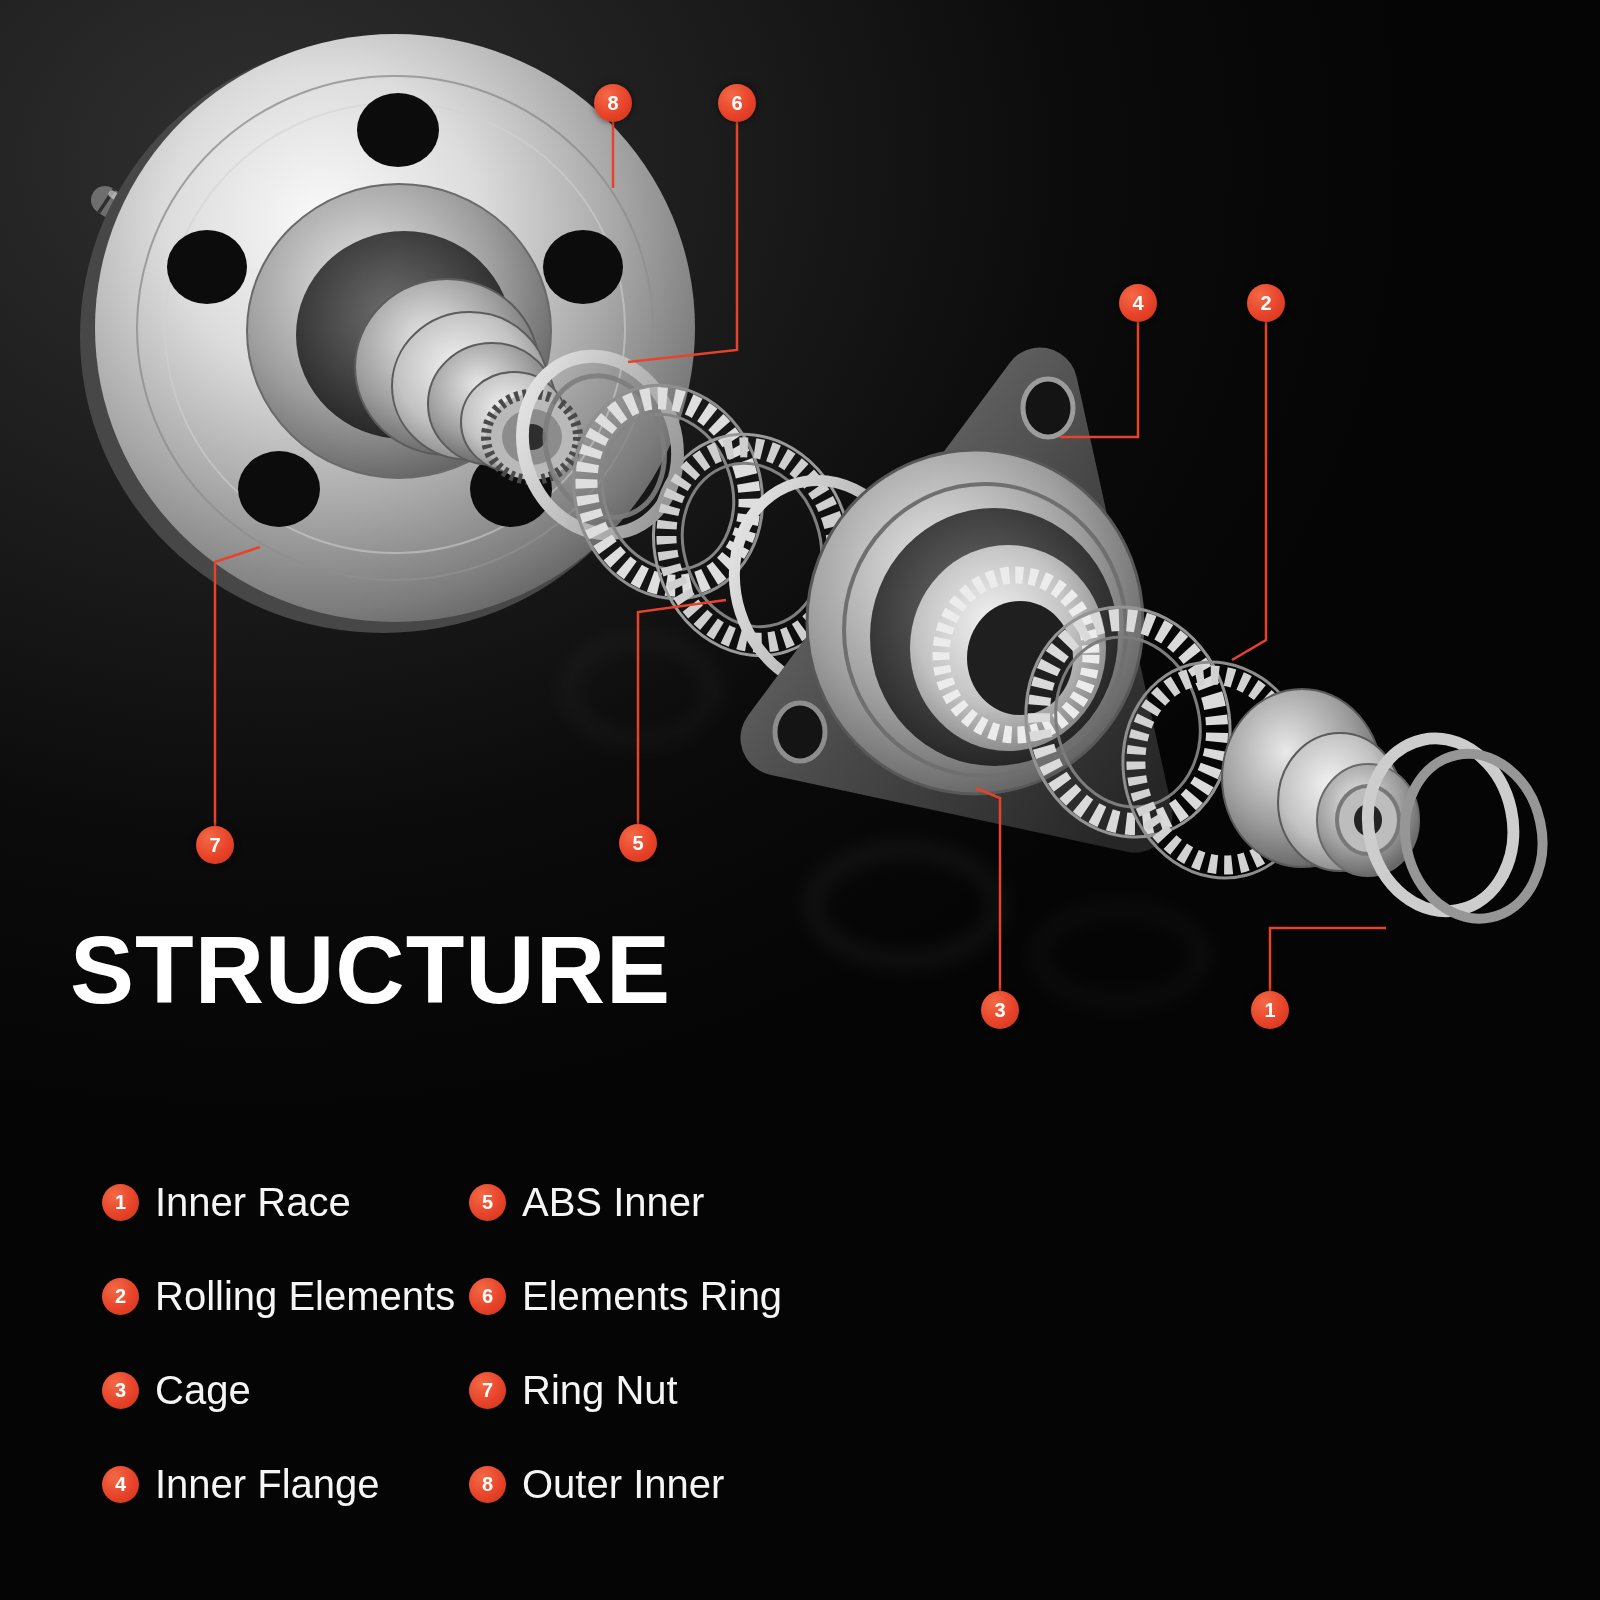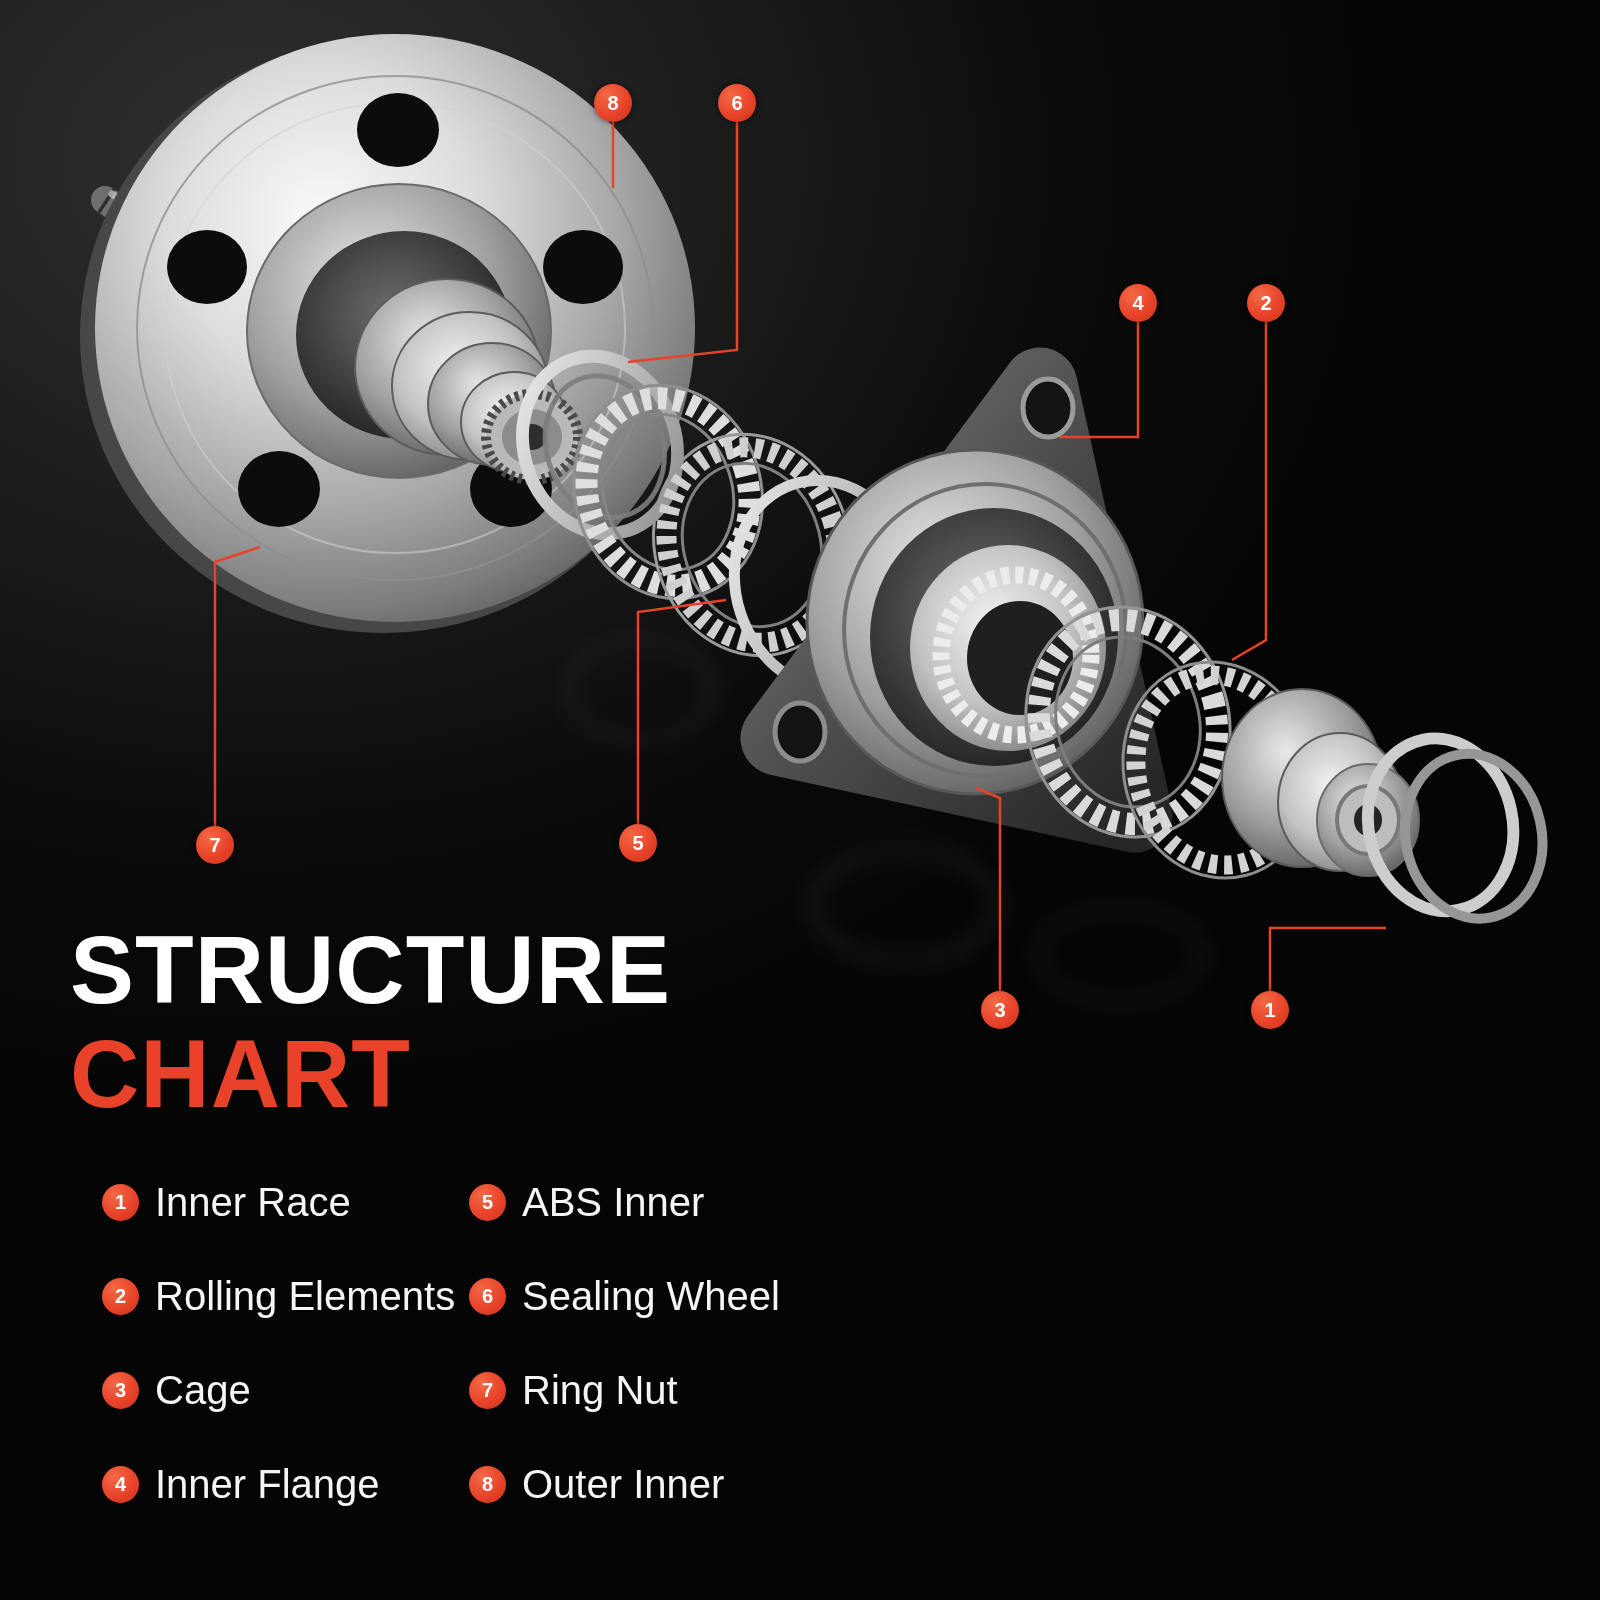--- a/index.html
+++ b/index.html
@@ -197,21 +197,20 @@
     </div>
   <div class="callout" style="left:981px;top:991px;">
       <span>3</span>
     </div>
   <div class="callout" style="left:1251px;top:991px;">
       <span>1</span>
     </div>
 
   <div class="title-block">
     <div class="title-main">STRUCTURE</div>
-    <div class="title-accent">CHART</div>
   </div>
 
   <div class="legend">
     <div class="legend-col first">
       <div class="legend-item">
         <span class="badge">1</span>
         <span class="legend-label">Inner Race</span>
       </div>
       <div class="legend-item">
         <span class="badge">2</span>
@@ -226,21 +225,21 @@
         <span class="legend-label">Inner Flange</span>
       </div>
     </div>
     <div class="legend-col">
       <div class="legend-item">
         <span class="badge">5</span>
         <span class="legend-label">ABS Inner</span>
       </div>
       <div class="legend-item">
         <span class="badge">6</span>
-        <span class="legend-label">Sealing Wheel</span>
+        <span class="legend-label">Elements Ring</span>
       </div>
       <div class="legend-item">
         <span class="badge">7</span>
         <span class="legend-label">Ring Nut</span>
       </div>
       <div class="legend-item">
         <span class="badge">8</span>
         <span class="legend-label">Outer Inner</span>
       </div>
     </div>

